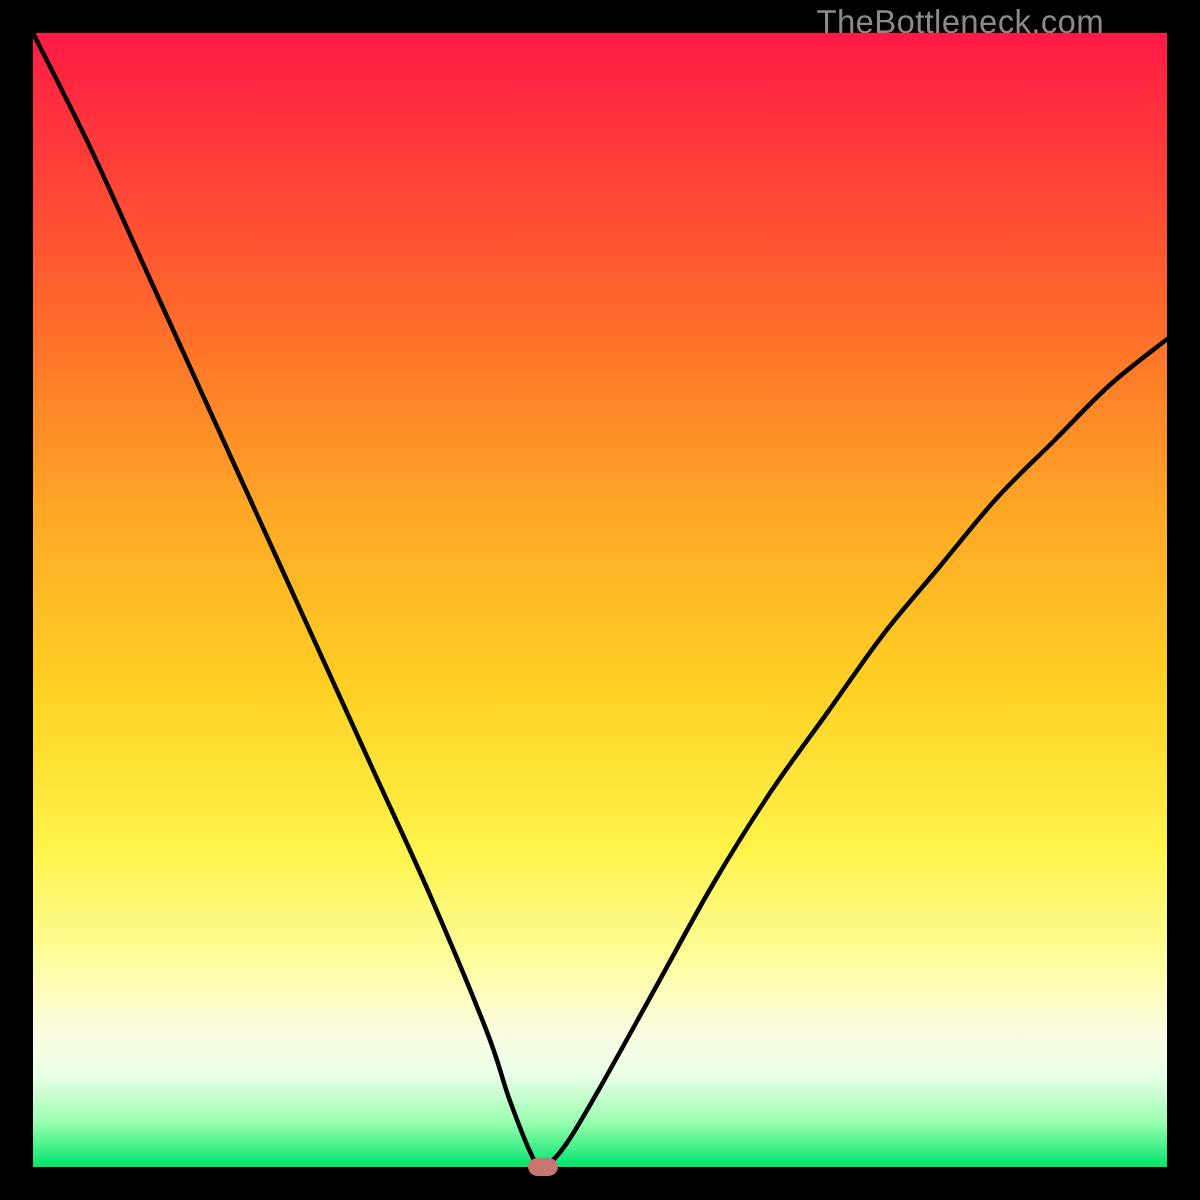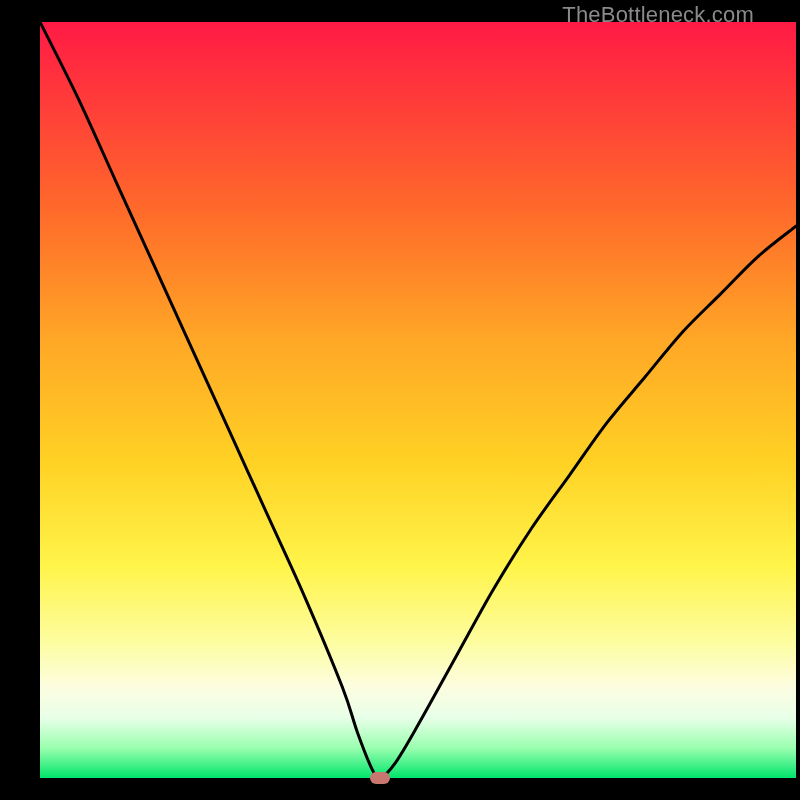--- a/index.html
+++ b/index.html
@@ -7,21 +7,21 @@
     padding: 0;
     width: 800px;
     height: 800px;
     background: #000;
     overflow: hidden;
     font-family: Arial, Helvetica, sans-serif;
   }
   .frame {
     position: absolute;
     top: 0;
-    left: 18px;
+    left: 0;
     width: 756px;
     height: 800px;
     background: #000;
   }
   .plot {
     position: absolute;
     top: 22px;
     left: 22px;
     width: 756px;
     height: 756px;

